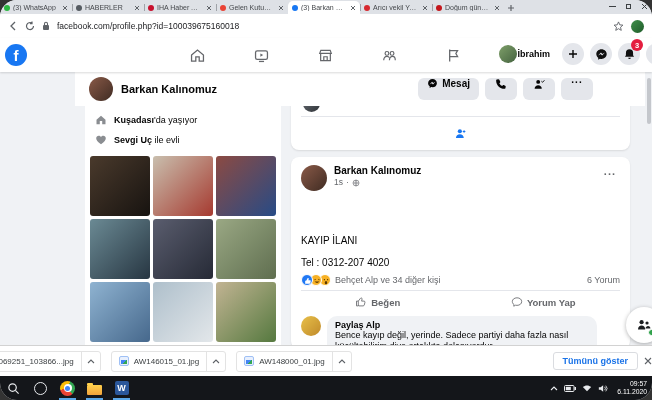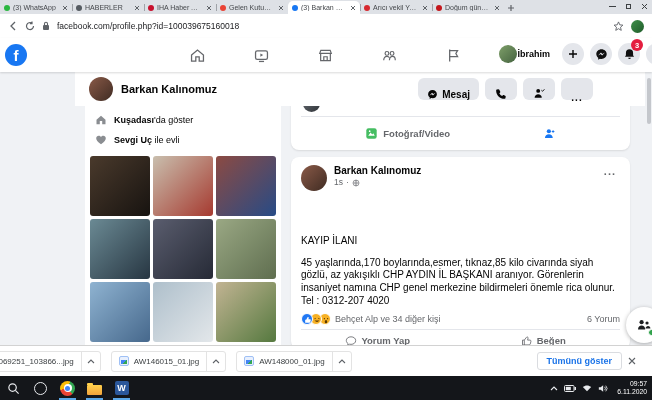--- a/index.html
+++ b/index.html
@@ -1,18 +1,18 @@
 <!DOCTYPE html>
 <html><head>
 <meta charset="utf-8">
 <style>
   html,body{margin:0;padding:0;background:#333;}
   *{box-sizing:border-box;}
   .screen{width:652px;height:400px;position:relative;overflow:hidden;background:#f0f2f5;
-          font-family:"Liberation Sans",sans-serif;-webkit-font-smoothing:antialiased;}
+          font-family:"Liberation Sans",sans-serif;border-radius:17px;-webkit-font-smoothing:antialiased;}
 
   
   .tabstrip{position:absolute;top:0;left:0;right:0;height:14px;background:#dee1e6;display:flex;align-items:flex-end;}
   .tab{height:13px;width:72px;display:flex;align-items:center;gap:3px;padding:0 4px;font-size:7px;color:#44474b;
        border-radius:5px 5px 0 0;position:relative;flex:none;cursor:default;}
   .tab+.tab::before{content:"";position:absolute;left:0;top:3px;bottom:3px;width:1px;background:#9fa3a8;}
   .tab.active{background:#fff;z-index:2;}
   .tab.active::before{display:none;}
   .tlabel{white-space:nowrap;overflow:hidden;text-overflow:ellipsis;flex:1;}
   .tdot{width:6px;height:6px;border-radius:50%;flex:none;}
@@ -43,21 +43,21 @@
   .fbprofile .nm{font-size:9px;font-weight:bold;color:#050505;}
   .fbcircle{width:22px;height:22px;border-radius:50%;background:#e4e6eb;display:flex;align-items:center;justify-content:center;position:relative;flex:none;}
   .badge{position:absolute;top:-4px;right:-3px;min-width:12px;height:12px;border-radius:6px;background:#e41e3f;color:#fff;
          font-size:7.5px;font-weight:bold;display:flex;align-items:center;justify-content:center;padding:0 2px;}
 
   
   .profilehead{position:absolute;top:72px;left:75px;right:7px;height:34px;background:#fff;z-index:4;display:flex;align-items:center;}
   .ph-av{width:24px;height:24px;border-radius:50%;background:linear-gradient(135deg,#8a5a48,#3f2b22);margin-left:14px;flex:none;}
   .ph-name{font-size:11px;font-weight:bold;color:#050505;margin-left:8px;}
   .ph-actions{margin-left:auto;margin-right:52px;display:flex;gap:6px;align-items:center;}
-  .pill{height:22px;border-radius:6px;background:#e4e6eb;display:flex;align-items:flex-end;justify-content:center;gap:4px;
+  .pill{height:22px;border-radius:6px;background:#e4e6eb;display:flex;align-items:flex-start;justify-content:center;gap:4px;
         font-size:10px;font-weight:bold;color:#050505;padding:0 9px;}
   .pill.sq{width:32px;padding:0;}
   .dots{letter-spacing:1px;font-weight:bold;color:#050505;font-size:10px;line-height:4px;}
 
   .leftcard{position:absolute;top:106px;left:85px;width:196px;height:239px;background:#fff;padding-top:4px;}
   .introrow{display:flex;align-items:center;gap:7px;padding:3px 10px;height:20px;}
   .introrow .txt{font-size:9px;color:#050505;}
   .photogrid{display:grid;grid-template-columns:repeat(3,60px);grid-auto-rows:60px;gap:3px;padding:6px 5px 0 5px;}
   .photo{border-radius:3px;}
 
@@ -104,21 +104,21 @@
   .dlbar{position:absolute;top:345px;left:0;right:0;height:31px;background:#fff;border-top:1px solid #d2d2d2;
          display:flex;align-items:center;gap:10px;padding-left:0;z-index:7;}
   .dlitem{display:flex;align-items:center;height:21px;border:1px solid #e3e3e3;border-radius:3px;background:#fff;flex:none;}
   .dlitem.cut{margin-left:-14px;}
   .dlmain{display:flex;align-items:center;gap:5px;padding:0 7px;}
   .dlicon{width:10px;height:10px;border-radius:2px;background:#e8f0fe;border:1px solid #9fc0f5;position:relative;overflow:hidden;flex:none;}
   .dlicon::after{content:"";position:absolute;left:1px;right:1px;bottom:1px;height:4px;
                  background:linear-gradient(135deg,#4285f4 50%,#34a853 50%);}
   .dlname{font-size:8px;color:#3c4043;white-space:nowrap;}
   .dlcaret{border-left:1px solid #e3e3e3;height:100%;display:flex;align-items:center;padding:0 5px;}
-  .dlright{margin-left:auto;display:flex;align-items:center;gap:6px;padding-right:16px;}
+  .dlright{margin-left:auto;display:flex;align-items:center;gap:6px;padding-right:0;}
   .showall{font-size:9px;color:#1a73e8;font-weight:600;border:1px solid #dadce0;border-radius:3px;padding:3px 9px;white-space:nowrap;}
 
   
   .taskbar{position:absolute;top:376px;left:0;right:0;height:24px;background:#14161a;display:flex;align-items:center;z-index:8;}
   .tslot{width:27px;height:24px;display:flex;align-items:center;justify-content:center;position:relative;flex:none;}
   .tslot.open::after{content:"";position:absolute;bottom:0;left:5px;right:5px;height:2px;background:#5ca8e8;}
   .cortana{width:13px;height:13px;border-radius:50%;border:1.5px solid #e8eaed;}
   .chrome-ic{width:15px;height:15px;border-radius:50%;position:relative;
              background:conic-gradient(from 140deg,#ea4335 0 120deg,#fbbc05 120deg 240deg,#34a853 240deg 360deg);}
   .chrome-ic::before{content:"";position:absolute;left:3.5px;top:3.5px;width:8px;height:8px;border-radius:50%;background:#fff;}
@@ -337,21 +337,21 @@
         <span class="dots">...</span>
       </div>
     </div>
   </div>
 
   <div class="leftcard">
     <div class="introrow">
       <svg width="12" height="12" viewBox="0 0 20 20">
           <path d="M2.5 9.5 L10 3 L17.5 9.5 V17 H12 V11.8 H8 V17 H2.5 Z" fill="#8a8d91"></path>
         </svg>
-      <span class="txt"><b>Kuşadası</b><span>'da göster</span></span>
+      <span class="txt"><b>Kuşadası</b><span>'da yaşıyor</span></span>
     </div>
     <div class="introrow">
       <svg width="12" height="12" viewBox="0 0 20 20">
           <path d="M10 17 C4 13 2 9.8 2 7.2 C2 4.9 3.8 3 6.1 3 C7.7 3 9.2 3.9 10 5.2 C10.8 3.9 12.3 3 13.9 3 C16.2 3 18 4.9 18 7.2 C18 9.8 16 13 10 17 Z" fill="#8a8d91"></path>
         </svg>
       <span class="txt"><b>Sevgi Uç</b><span> ile evli</span></span>
     </div>
     <div class="photogrid">
       <div class="photo" style="background: linear-gradient(135deg, rgb(74, 58, 44), rgb(23, 19, 16));"></div>
       <div class="photo" style="background: linear-gradient(135deg, rgb(201, 191, 174), rgb(166, 58, 48));"></div>
@@ -362,28 +362,20 @@
       <div class="photo" style="background: linear-gradient(135deg, rgb(143, 179, 209), rgb(70, 104, 140));"></div>
       <div class="photo" style="background: linear-gradient(135deg, rgb(174, 191, 203), rgb(227, 231, 234));"></div>
       <div class="photo" style="background: linear-gradient(135deg, rgb(194, 180, 147), rgb(85, 121, 63));"></div>
     </div>
   </div>
 
   <div class="composercard">
     <div class="comp-av"></div>
     <div class="comp-div"></div>
     <div class="comp-row">
-      <div class="comp-item">
-        <svg width="13" height="13" viewBox="0 0 20 20">
-            <rect x="2" y="2" width="16" height="16" rx="3.5" fill="#45bd62"></rect>
-            <path d="M5 13.5 L8.5 8.5 L11.2 11.7 L12.8 9.8 L15 13.5 Z" fill="#fff"></path>
-            <circle cx="7.2" cy="6.4" r="1.3" fill="#fff"></circle>
-          </svg>
-        <span>Fotoğraf/Video</span>
-      </div>
       <div class="comp-item">
         <svg width="13" height="13" viewBox="0 0 20 20">
             <circle cx="9" cy="6.5" r="3.2" fill="#1877f2"></circle>
             <path d="M3 17 C3 13.3 5.6 11.2 9 11.2 C12.4 11.2 15 13.3 15 17 Z" fill="#1877f2"></path>
             <path d="M15.5 5 V9 M13.5 7 H17.5" stroke="#1877f2" stroke-width="1.6"></path>
           </svg>
       </div>
     </div>
   </div>
 
@@ -398,21 +390,20 @@
           <svg width="8" height="8" viewBox="0 0 16 16" fill="none" stroke="#65676b" stroke-width="1.2">
               <circle cx="8" cy="8" r="6"></circle>
               <path d="M2 8 H14 M8 2 C10.3 4.3 10.3 11.7 8 14 C5.7 11.7 5.7 4.3 8 2 Z"></path>
             </svg>
         </div>
       </div>
       <div class="post-menu">...</div>
     </div>
     <div class="post-body">
       <div class="post-title">KAYIP İLANI</div>
-      <div class="post-text">45 yaşlarında,170 boylarında,esmer, tıknaz,85 kilo civarında siyah gözlü, az yakışıklı CHP AYDIN İL BAŞKANI aranıyor. Görenlerin insaniyet namına CHP genel merkezine bildirmeleri önemle rica olunur.</div>
       <div class="post-tel">Tel : 0312-207 4020</div>
     </div>
     <div class="reactrow">
       <div class="reacticons">
         <span style="background:#2078f4;z-index:3">
           <svg width="10" height="10" viewBox="0 0 12 12" style="margin:1px">
               <path d="M2.6 5.6 H3.8 V9.4 H2.6 Z M3.8 9.4 H7.6 C8.2 9.4 8.7 9 8.8 8.4 L9.3 6.3 C9.4 5.7 9 5.2 8.4 5.2 H6.5 L6.9 3.6 C7 3.1 6.7 2.6 6.2 2.5 C5.8 2.5 5.5 2.6 5.3 3 L3.8 5.6" fill="#fff"></path>
             </svg>
         </span>
         <span style="background:#f7b125;z-index:2">
@@ -429,36 +420,36 @@
             </svg>
         </span>
       </div>
       <span class="reacttext">Behçet Alp ve 34 diğer kişi</span>
       <span class="commentcount">6 Yorum</span>
     </div>
     <div class="divider"></div>
     <div class="actionrow">
       <div class="actionbtn">
         <svg width="12" height="12" viewBox="0 0 20 20" fill="none" stroke="#65676b" stroke-width="1.4">
-            <path d="M10 3 C5.3 3 2.2 5.8 2.2 9.3 C2.2 11.3 3.2 13 4.9 14.1 L4.6 17 L7.7 15.3 C8.4 15.5 9.2 15.6 10 15.6 C14.7 15.6 17.8 12.8 17.8 9.3 C17.8 5.8 14.7 3 10 3 Z"></path>
-          </svg>
-        <span>Yorum Yap</span>
+            <path d="M2.5 8.5 H5.5 V16.5 H2.5 Z"></path>
+            <path d="M5.5 15.5 L6.5 16.5 H13.5 C14.5 16.5 15.3 15.8 15.5 14.9 L16.6 10.4 C16.8 9.4 16.1 8.5 15.1 8.5 H11 L11.8 5.1 C12 4.2 11.4 3.3 10.5 3.2 C9.9 3.1 9.3 3.4 9 4 L5.5 8.5"></path>
+          </svg>
+        <span>Beğen</span>
       </div>
       <div class="actionbtn">
         <svg width="12" height="12" viewBox="0 0 20 20" fill="none" stroke="#65676b" stroke-width="1.4">
-            <path d="M2.5 8.5 H5.5 V16.5 H2.5 Z"></path>
-            <path d="M5.5 15.5 L6.5 16.5 H13.5 C14.5 16.5 15.3 15.8 15.5 14.9 L16.6 10.4 C16.8 9.4 16.1 8.5 15.1 8.5 H11 L11.8 5.1 C12 4.2 11.4 3.3 10.5 3.2 C9.9 3.1 9.3 3.4 9 4 L5.5 8.5"></path>
-          </svg>
-        <span>Beğen</span>
+            <path d="M10 3 C5.3 3 2.2 5.8 2.2 9.3 C2.2 11.3 3.2 13 4.9 14.1 L4.6 17 L7.7 15.3 C8.4 15.5 9.2 15.6 10 15.6 C14.7 15.6 17.8 12.8 17.8 9.3 C17.8 5.8 14.7 3 10 3 Z"></path>
+          </svg>
+        <span>Yorum Yap</span>
       </div>
     </div>
     <div class="commentrow">
       <div class="cm-av"></div>
       <div class="cm-bubble">
-        <div class="cm-author">Behçet Alp</div>
+        <div class="cm-author">Paylaş Alp</div>
         <div class="cm-text">Bence kayıp değil, yerinde. Sadece partiyi daha fazla nasıl küçültebilirim diye ortalıkta dolaşıyordur...</div>
       </div>
     </div>
   </div>
 
   <div class="fab">
     <svg width="16" height="16" viewBox="0 0 20 20">
         <circle cx="7" cy="6.5" r="2.6" fill="#1c1e21"></circle>
         <path d="M2.5 15.5 C2.5 12.4 4.5 10.5 7 10.5 C9.5 10.5 11.5 12.4 11.5 15.5 Z" fill="#1c1e21"></path>
         <circle cx="13.8" cy="7.5" r="2" fill="#1c1e21"></circle>

